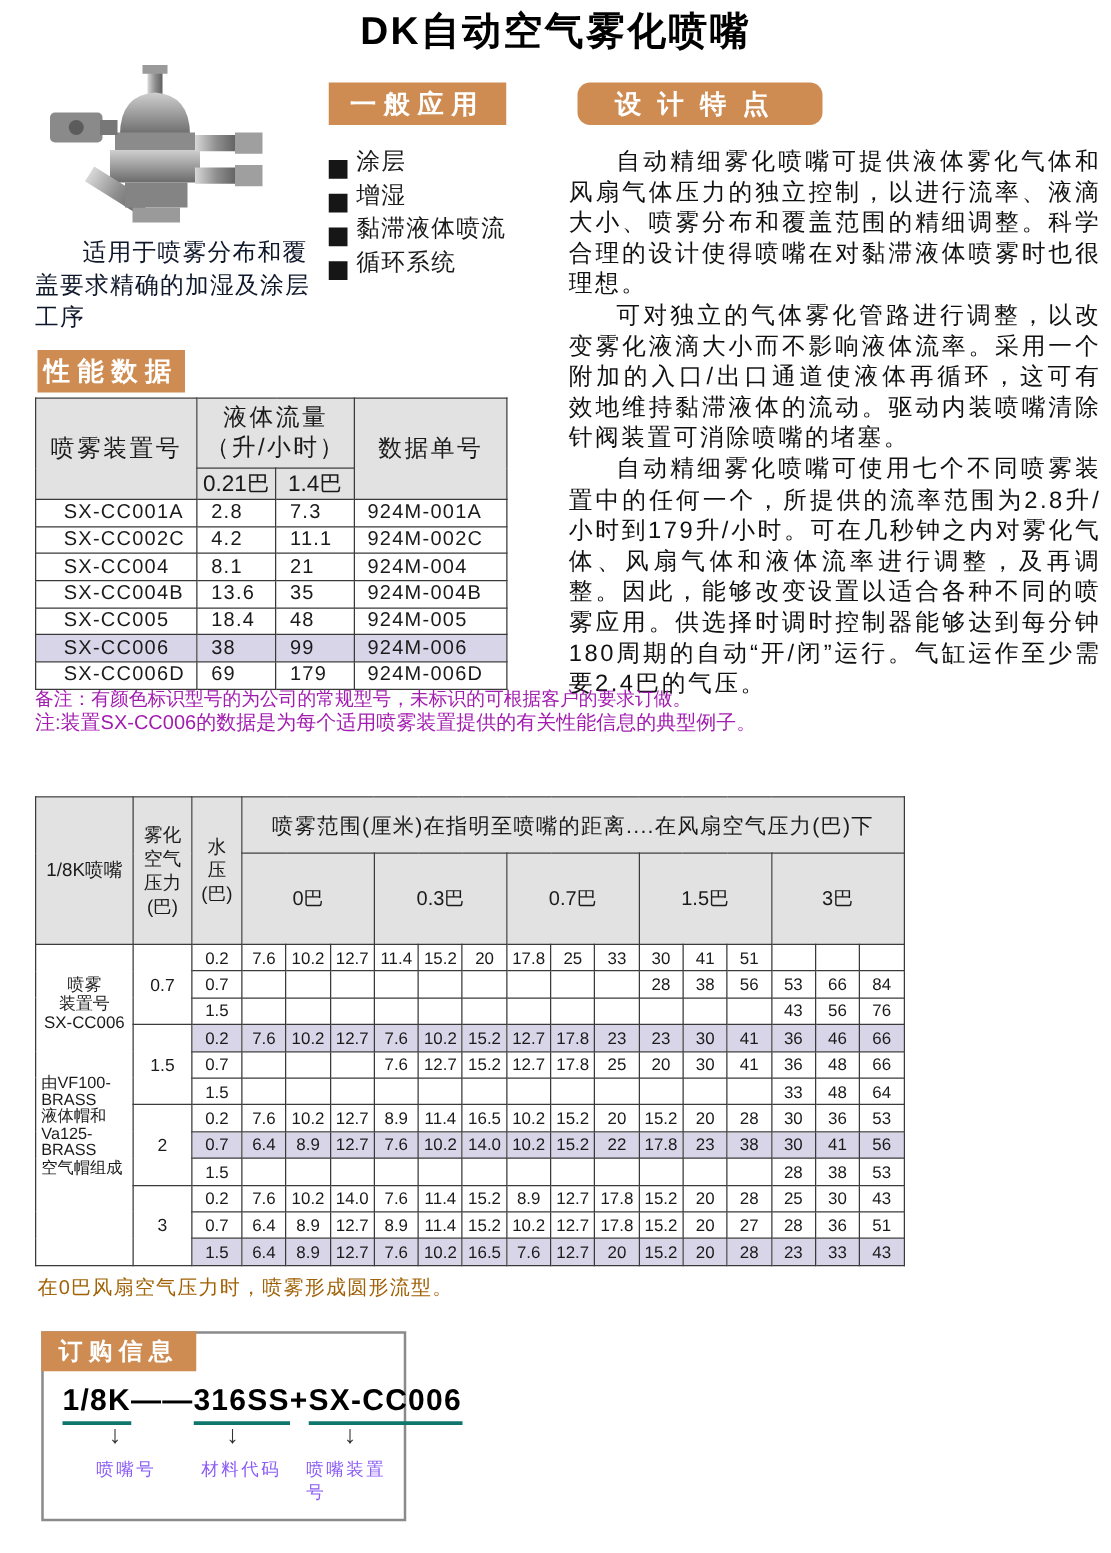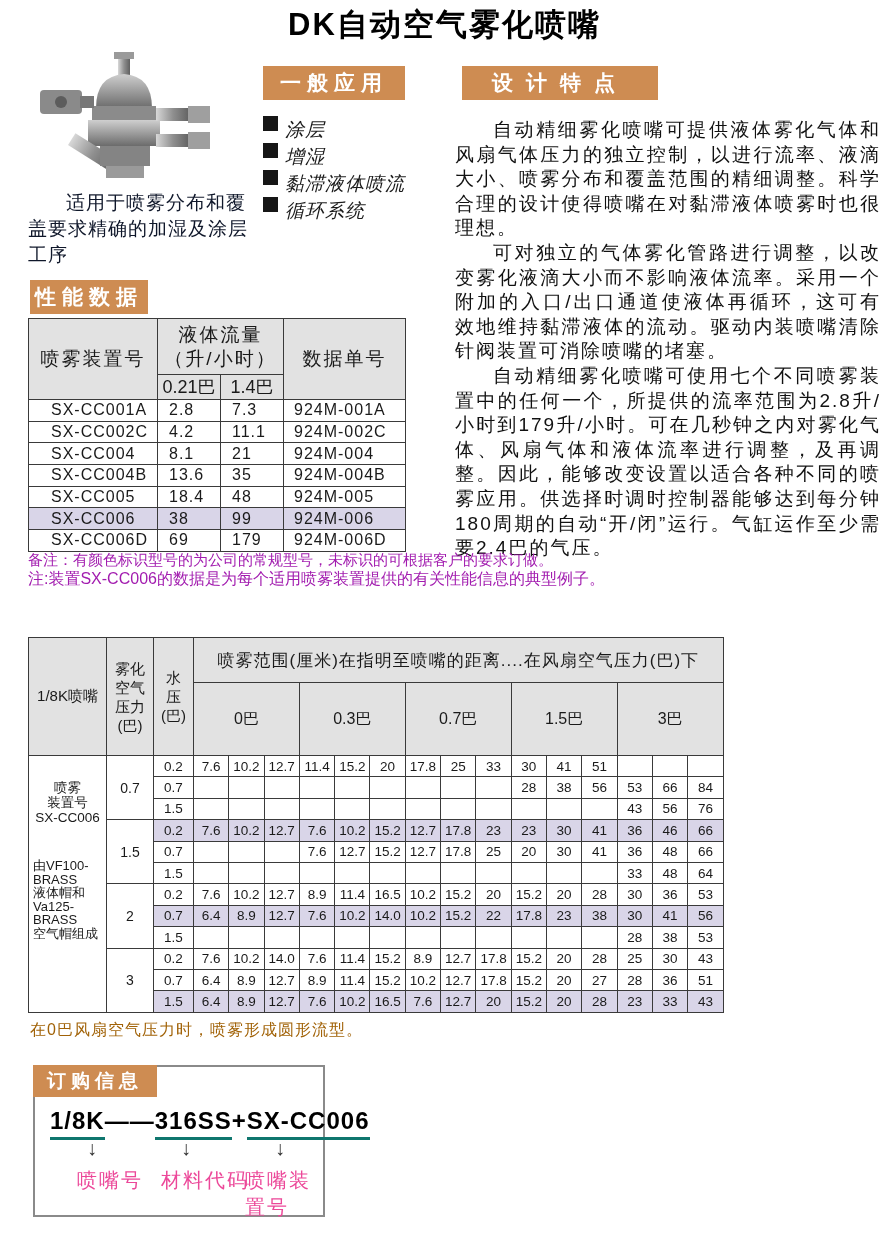--- a/index.html
+++ b/index.html
@@ -17,25 +17,25 @@
   .photo-caption{
     position:absolute;left:28px;top:190px;width:232px;
     font-size:19px;line-height:26px;text-indent:2em;letter-spacing:1px;color:#0f172a;
   }
   
   .badge{
     position:absolute;background:#ce8c52;color:#ffffff;font-weight:bold;
     display:flex;align-items:center;justify-content:center;font-size:21px;letter-spacing:6px;
   }
   .badge-apps{left:263px;top:66px;width:142px;height:34px;}
-  .badge-design{left:462px;top:66px;width:196px;height:34px;letter-spacing:13px;}
+  .badge-design{left:462px;top:66px;width:196px;height:34px;letter-spacing:13px;border-radius:10px;}
   .badge-perf{left:30px;top:280px;width:118px;height:34px;}
   
   .apps-list{position:absolute;left:263px;top:116px;}
-  .app-item{font-size:19px;line-height:27px;letter-spacing:1px;display:flex;align-items:flex-start;font-style:italic;}
+  .app-item{font-size:19px;line-height:27px;letter-spacing:1px;display:flex;align-items:flex-end;}
   .bullet-square{display:inline-block;width:15px;height:15px;background:#161616;margin-right:7px;flex:0 0 auto;}
   
   .design-text{position:absolute;left:455px;top:118px;width:426px;}
   .design-text p{
     margin:0;font-size:19px;line-height:24.6px;letter-spacing:2px;
     text-indent:2em;text-align:justify;color:#111;
   }
   
   table{border-collapse:collapse;table-layout:fixed;}
   td,th{border:1px solid #3a3a3a;padding:0;overflow:hidden;}
@@ -64,21 +64,21 @@
   .left-bottom{margin-top:34px;text-align:left;padding-left:4px;font-size:13px;line-height:13.5px;}
   .spray-table td.air-cell{font-size:14px;background:#fff;}
   .spray-footnote{position:absolute;left:30px;top:1020px;font-size:16px;letter-spacing:1px;color:#a16207;}
   
   .order-box{position:absolute;left:33px;top:1065px;width:288px;height:148px;border:2px solid #8a8a8a;background:#fff;}
   .badge-order{left:-2px;top:-2px;width:124px;height:32px;position:absolute;font-size:19px;letter-spacing:5px;}
   .order-code{position:absolute;left:15px;top:40px;font-size:24px;font-weight:bold;letter-spacing:1px;white-space:nowrap;color:#000;}
   .order-code .u{border-bottom:3px solid #0f766e;padding-bottom:3px;}
   .order-arrow{position:absolute;top:70px;font-size:20px;color:#333;}
   .order-arrow.a1{left:52px;} .order-arrow.a2{left:146px;} .order-arrow.a3{left:240px;}
-  .order-label{position:absolute;top:100px;font-size:20px;letter-spacing:2px;color:#ec4899;}
+  .order-label{position:absolute;top:100px;font-size:14px;letter-spacing:2px;color:#8b5cf6;}
   .order-label.l1{left:42px;} .order-label.l2{left:126px;} .order-label.l3{left:210px;}
 </style>
 </head>
 <body>
 
 <div id="page">
 
   <div class="page-title">DK自动空气雾化喷嘴</div>
 
   <div class="photo">

